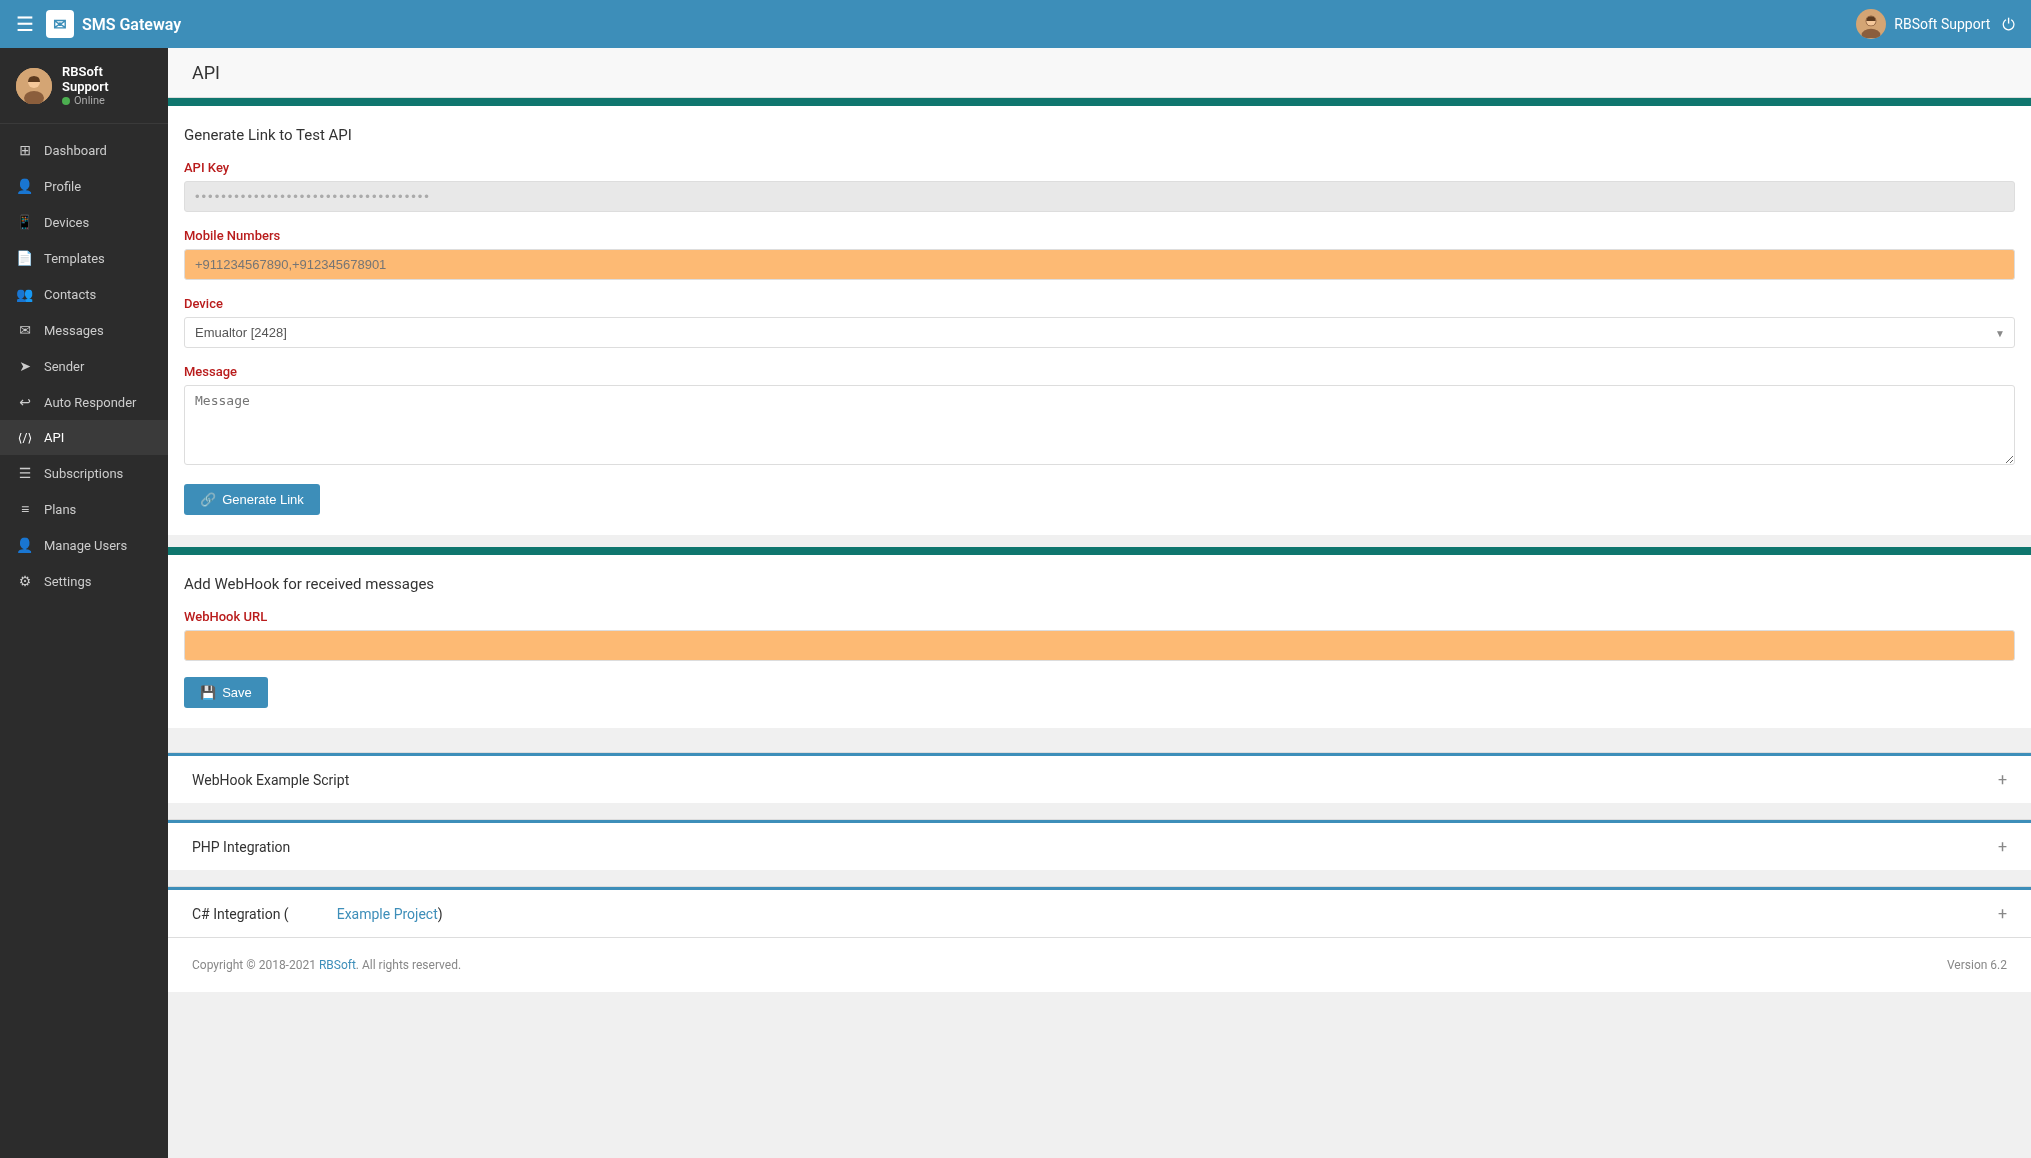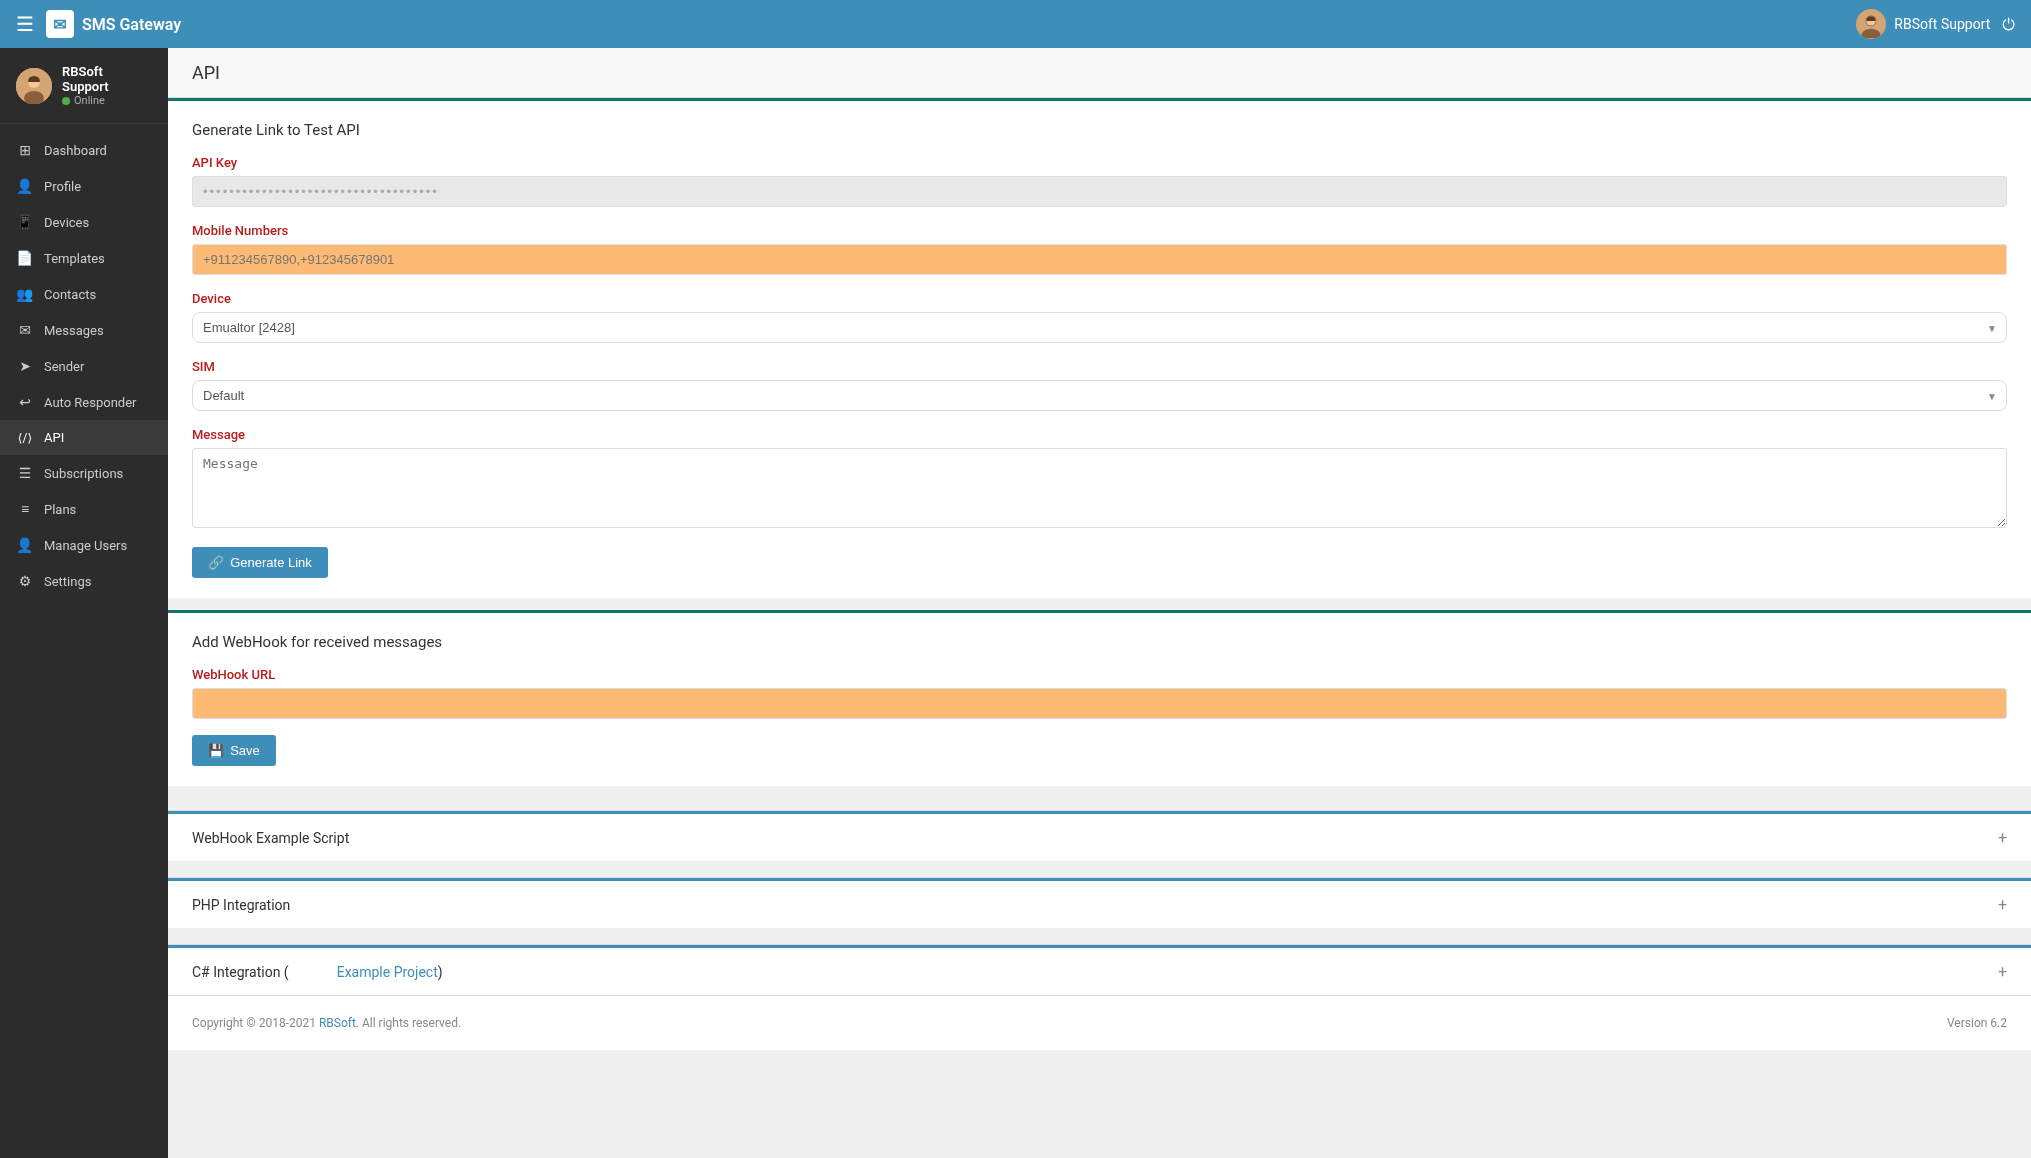--- a/index.html
+++ b/index.html
@@ -75,22 +75,22 @@
       background: #f8f8f8;
       border-bottom: 1px solid #ddd;
       padding: 14px 24px;
     }
     .page-title { font-size: 18px; color: #333; font-weight: 400; }
 
     
     .card {
       background: white;
       margin: 0;
-      border-top: 3px solid #0f766e;
-      padding: 20px 24px;
+      border-top: 8px solid #0f766e;
+      padding: 20px 16px;
     }
     .card-title { font-size: 15px; color: #333; margin-bottom: 16px; font-weight: 400; }
 
     
     .form-group { margin-bottom: 16px; }
     .form-label { font-size: 13px; color: #b91c1c; margin-bottom: 6px; display: block; font-weight: 500; }
     .form-control {
       width: 100%;
       padding: 7px 10px;
       border: 1px solid #ddd;
@@ -98,21 +98,21 @@
       font-size: 13px;
       color: #555;
       background: #fdba74;
       outline: none;
     }
     .form-control.masked { background: #e8e8e8; color: #aaa; letter-spacing: 2px; }
     .form-control-select {
       width: 100%;
       padding: 7px 10px;
       border: 1px solid #ddd;
-      border-radius: 8px;
+      border-radius: 3px;
       font-size: 13px;
       color: #555;
       background: white;
       appearance: none;
       cursor: pointer;
       outline: none;
     }
     .select-wrapper { position: relative; }
     .select-wrapper::after {
       content: '▼';
@@ -314,28 +314,20 @@
 
       <div class="form-group">
         <label class="form-label">Device</label>
         <div class="select-wrapper">
           <select class="form-control-select">
             <option>Emualtor [2428]</option>
           </select>
         </div>
       </div>
 
-      <div class="form-group">
-        <label class="form-label">SIM</label>
-        <div class="select-wrapper">
-          <select class="form-control-select">
-            <option>Default</option>
-          </select>
-        </div>
-      </div>
 
       <div class="form-group">
         <label class="form-label">Message</label>
         <textarea class="form-textarea" placeholder="Message" style=""></textarea>
       </div>
 
       <button class="btn-primary">
         <span>🔗</span>
         <span>Generate Link</span>
       </button>

